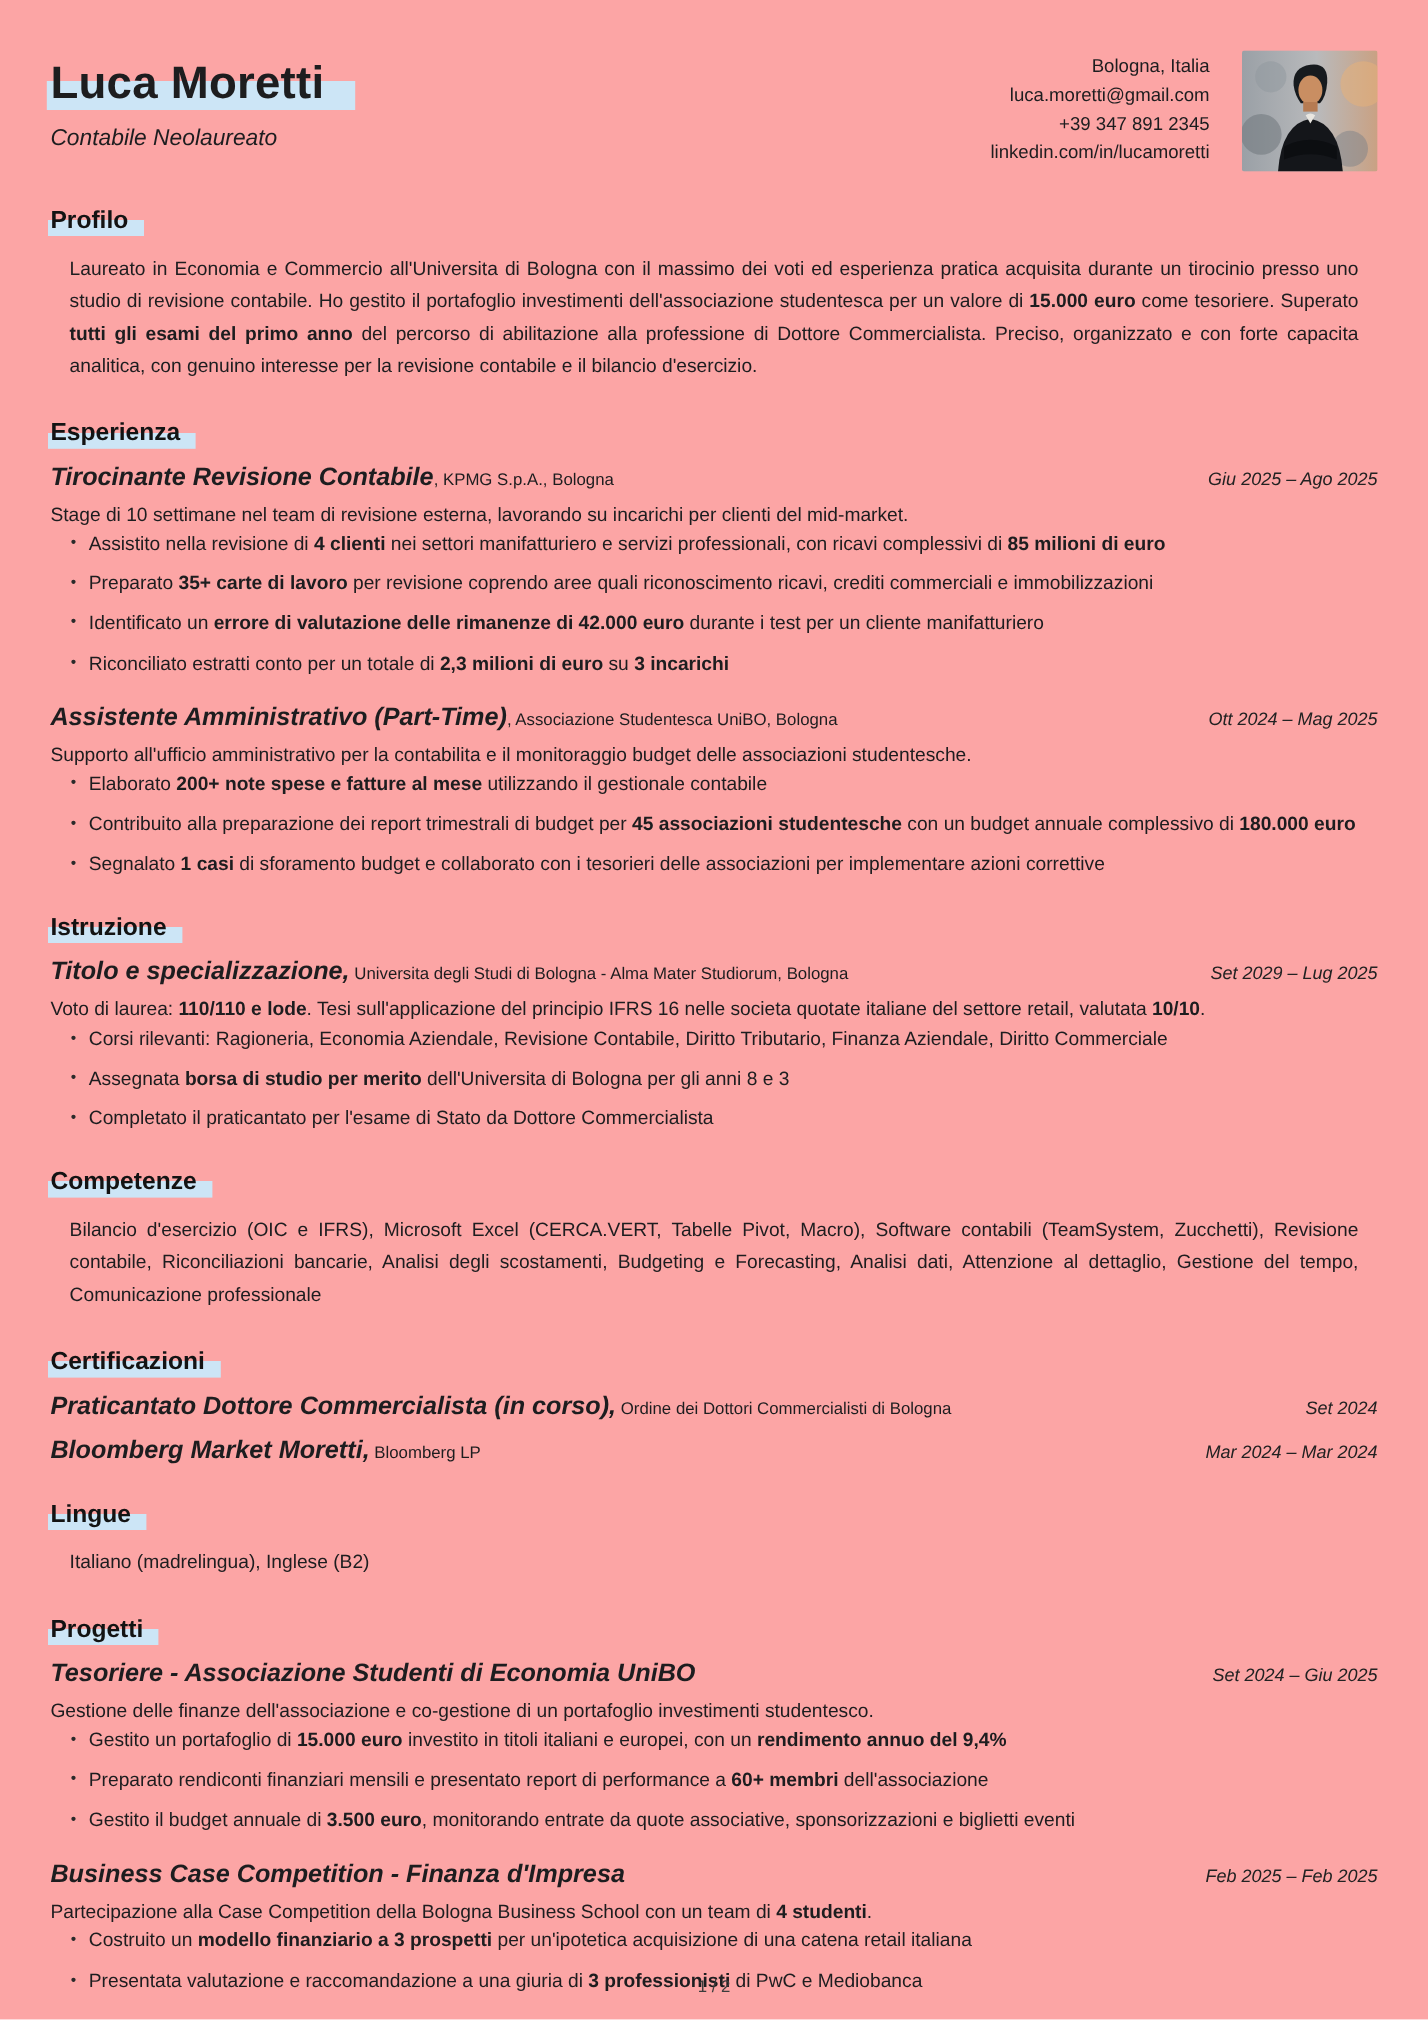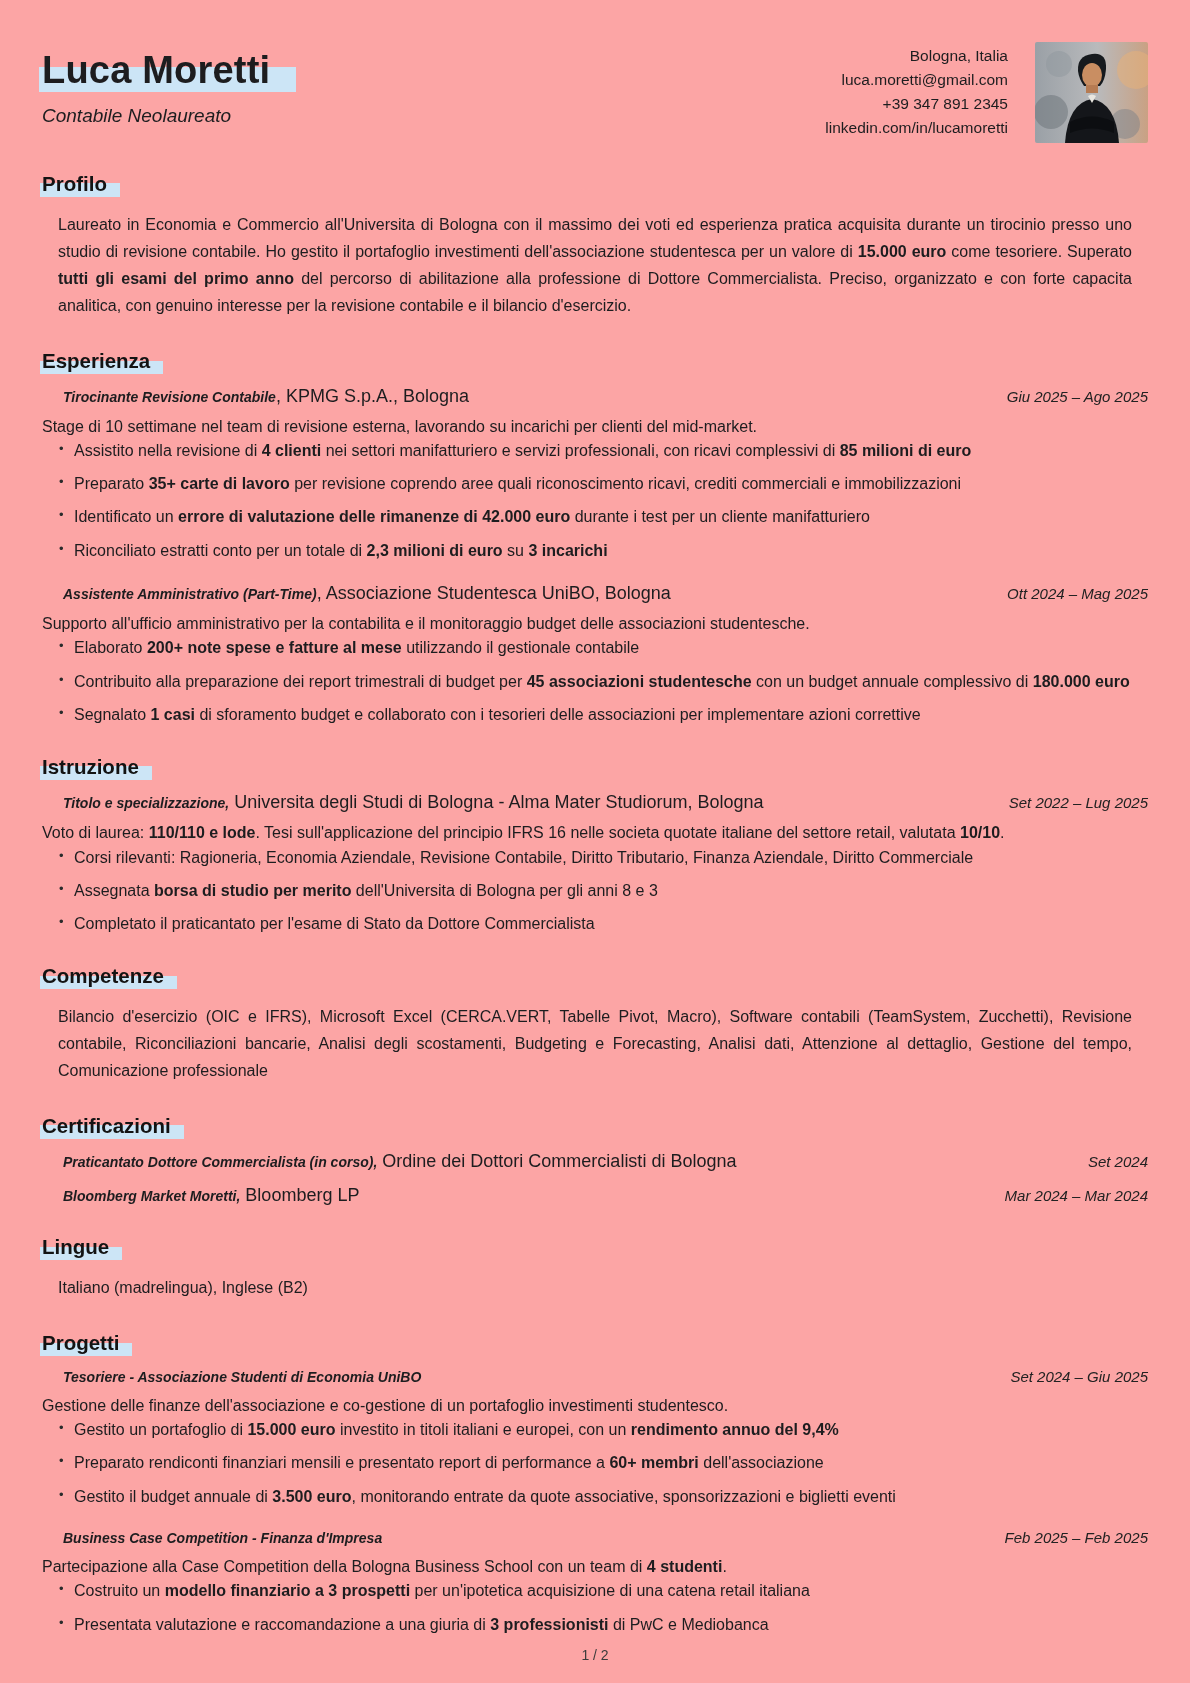--- a/index.html
+++ b/index.html
@@ -19,22 +19,22 @@
 
   
   h2.sec-h { font-size:20.5px; font-weight:700; margin:29px 0 13px; color:#131313; }
   h2.sec-h .hl { background:linear-gradient(180deg, transparent 46%, var(--hl) 46%, var(--hl) 100%, transparent 100%); padding:0 13px 2px 2px; margin-left:-2px; }
   .body-text { font-size:16px; line-height:1.68; margin:16px; text-align:justify; hyphens:auto; }
   b { font-weight:700; }
 
   .entry { margin-bottom:21px; }
   .entry.compact { margin-bottom:13px; }
   .entry-head { display:flex; justify-content:space-between; align-items:baseline; gap:24px; }
-  .etitle { font-weight:700; font-style:italic; font-size:14px;margin-left:21px; }
-  .eorg { font-size:18px; }
+  .etitle { font-weight:700; font-style:italic; font-size:21px; }
+  .eorg { font-size:14px; }
   .edates { font-style:italic; font-size:15px; white-space:nowrap; color:#222; }
   .esummary { margin:7px 0 0; font-size:16px; line-height:1.6; }
   ul.bullets { list-style:none; margin:0 0 0; padding:0 0 0 32px; }
   ul.bullets li { position:relative; font-size:16px; line-height:1.45; margin-bottom:10px; }
   ul.bullets li::before { content:"\2022"; position:absolute; left:-15px; top:1px; font-size:13px; color:#2a2a2a; }
 
   .footer { position:absolute; left:0; right:0; bottom:20px; text-align:center; font-size:14px; color:#3c3c3c; }
 </style>
 </head>
 <body>
@@ -108,21 +108,21 @@
         <li><span>Segnalato </span><b>1 casi</b><span> di sforamento budget e collaborato con i tesorieri delle associazioni per implementare azioni correttive</span></li>
       </ul>
     </div>
   </section>
 
   <section>
     <h2 class="sec-h"><span class="hl">Istruzione</span></h2>
     <div class="entry">
       <div class="entry-head">
         <div><span class="etitle">Titolo e specializzazione,</span><span class="eorg"> Universita degli Studi di Bologna - Alma Mater Studiorum, Bologna</span></div>
-        <div class="edates">Set 2022 – Lug 2025</div>
+        <div class="edates">Set 2029 – Lug 2025</div>
       </div>
       <p class="esummary"><span>Voto di laurea: </span><b>110/110 e lode</b><span>. Tesi sull'applicazione del principio IFRS 16 nelle societa quotate italiane del settore retail, valutata </span><b>10/10</b><span>.</span></p>
       <ul class="bullets">
         <li><span>Corsi rilevanti: Ragioneria, Economia Aziendale, Revisione Contabile, Diritto Tributario, Finanza Aziendale, Diritto Commerciale</span></li>
         <li><span>Assegnata </span><b>borsa di studio per merito</b><span> dell'Universita di Bologna per gli anni 8 e 3</span></li>
         <li><span>Completato il praticantato per l'esame di Stato da Dottore Commercialista</span></li>
       </ul>
     </div>
   </section>
 

